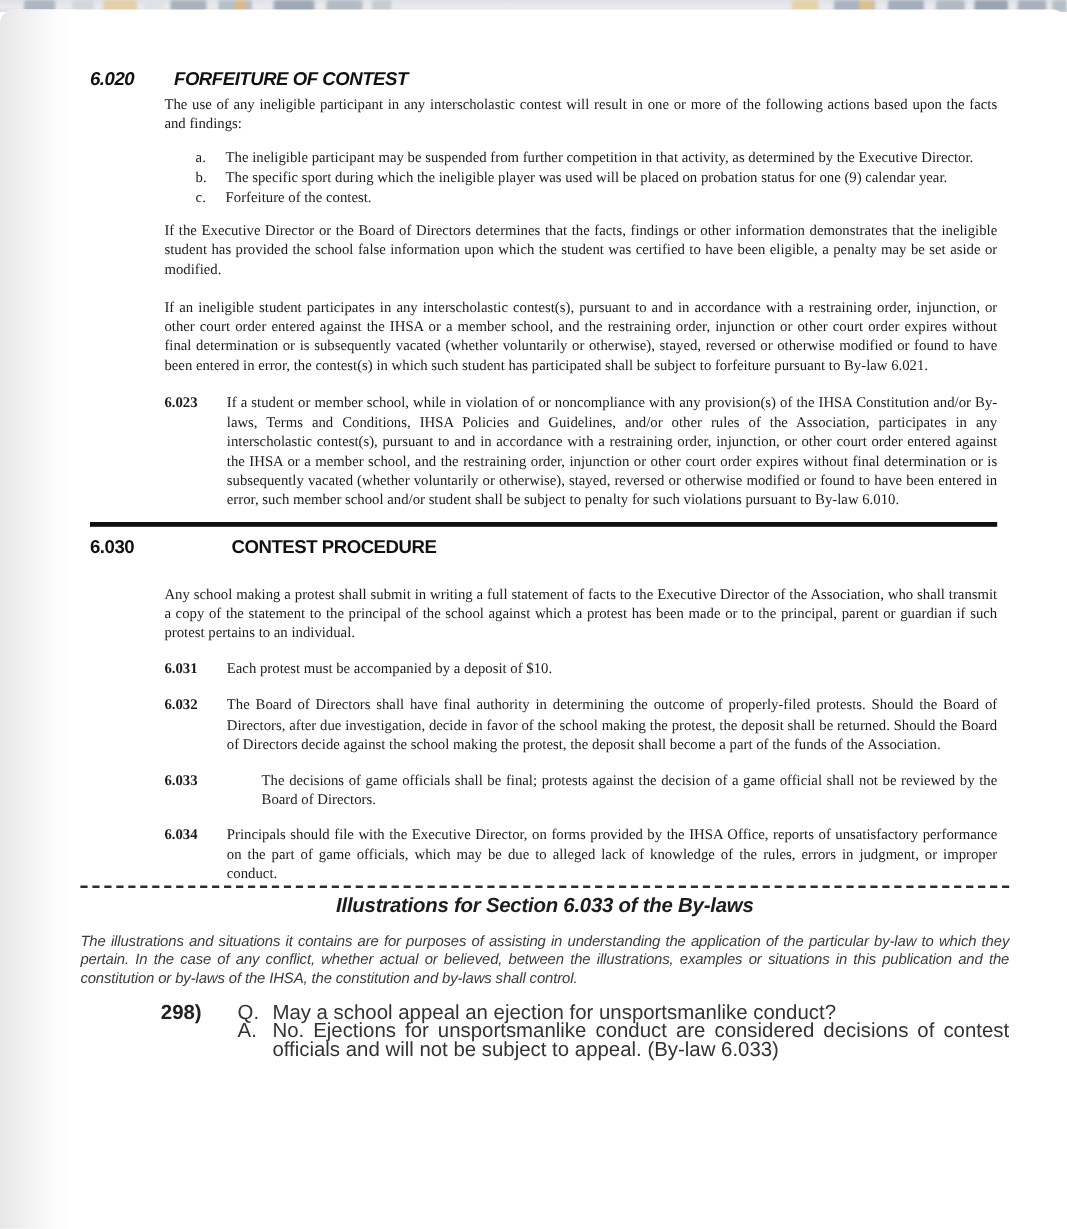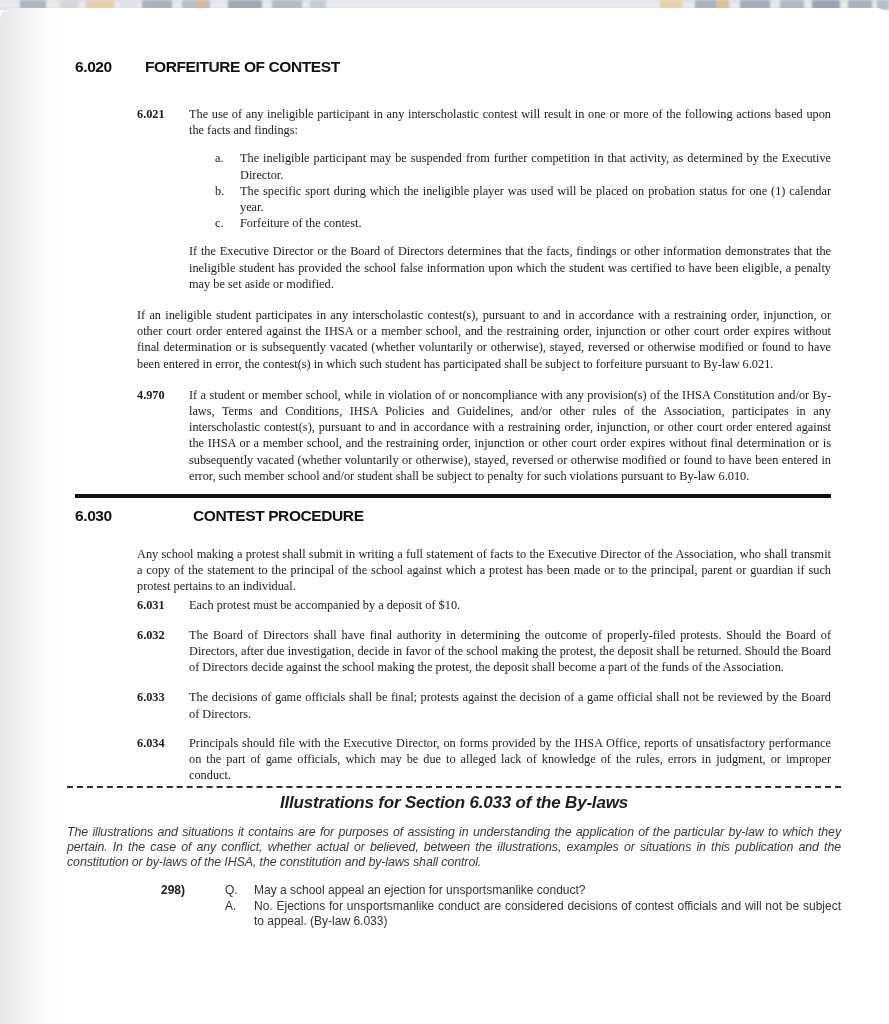--- a/index.html
+++ b/index.html
@@ -28,60 +28,60 @@
 
   .content { position: relative; margin: 0 58px 0 75px; padding-top: 50px; }
 
   
   .sec-head {
     display: flex; align-items: baseline;
     font-family: "Liberation Sans", sans-serif; font-weight: 700;
     font-size: 15.5px; letter-spacing: -0.4px; color: #111;
   }
   .sec-head .sec-num { width: 70px; flex: 0 0 70px; }
-  .h1 { margin-bottom: 30px; }
+  .h1 { margin-bottom: 3px; font-style: italic; }
   .h2 { margin: 9px 0 21px 0; gap: 48px; }
 
   
   .row { display: flex; margin-left: 62px; margin-bottom: 15px; }
   .row .num {
     flex: 0 0 52px; width: 52px; font-weight: 700; font-size: 12.3px; line-height: 16.2px;
   }
   .row .txt { flex: 1 1 auto; min-width: 0; }
   .row p, .intro, .cont { font-size: 12.3px; line-height: 16.2px; text-align: justify; }
 
   .sublist { margin-top: 12px; }
   .subrow { display: flex; margin-left: 26px; }
   .subrow .letter { flex: 0 0 25px; width: 25px; font-size: 12.3px; line-height: 16.2px; }
   .subrow p { flex: 1 1 auto; }
   .cont { margin-top: 12px; }
 
   .thick-rule { height: 4px; background: #101010; margin-top: 10px; }
 
-  .intro { margin-left: 62px; margin-bottom: 2px; }
+  .intro { margin-left: 62px; margin-bottom: 14px; }
 
   .row-tight { margin-bottom: 14px; }
 
   
   .illus-wrap { position: relative; margin: 0 48px 0 67px; }
   .dashed-rule { border-top: 2px dashed #2e2e2e; margin-top: 2px; }
   .illus-title {
     text-align: center; font-family: "Liberation Sans", sans-serif;
     font-weight: 700; font-style: italic; font-size: 17px; color: #1d1d1d;
     margin-top: 5px; letter-spacing: -0.2px;
   }
   .disclaimer {
     margin-top: 12px;
     font-family: "Liberation Sans", sans-serif; font-style: italic;
     font-size: 12.4px; line-height: 15.2px; color: #3a3a3a; text-align: justify;
     letter-spacing: -0.1px;
   }
   .qa-row {
-    display: flex; margin-top: 13px; margin-left: 94px;
-    font-family: "Liberation Sans", sans-serif; font-size: 12px; line-height: 15.4px;
+    display: flex; margin-top: 13px; margin-left: 67px;
+    font-family: "Liberation Sans", sans-serif; font-size: 17px; line-height: 15.4px;
     color: #333;
   }
   .qa-num { flex: 0 0 64px; width: 64px; font-weight: 700; color: #222; }
   .qa-body { flex: 1 1 auto; }
   .qa-line { display: flex; }
   .qa-label { flex: 0 0 29px; width: 29px; }
   .qa-line p { flex: 1 1 auto; text-align: justify; }
 </style>
 </head>
 <body>
@@ -113,49 +113,48 @@
   <div class="gutter-shade"></div>
 
   <div class="content">
 
     <div class="sec-head h1">
       <span class="sec-num">6.020</span>
       <span class="sec-title">FORFEITURE OF CONTEST</span>
     </div>
 
     <div class="row">
-      <span class="num">6.021</span>
       <div class="txt">
         <p>The use of any ineligible participant in any interscholastic contest will result in one or more of the following actions based upon the facts and findings:</p>
         <div class="sublist">
           <div class="subrow">
             <span class="letter">a.</span>
             <p>The ineligible participant may be suspended from further competition in that activity, as determined by the Executive Director.</p>
           </div>
           <div class="subrow">
             <span class="letter">b.</span>
-            <p>The specific sport during which the ineligible player was used will be placed on probation status for one (1) calendar year.</p>
+            <p>The specific sport during which the ineligible player was used will be placed on probation status for one (9) calendar year.</p>
           </div>
           <div class="subrow">
             <span class="letter">c.</span>
             <p>Forfeiture of the contest.</p>
           </div>
         </div>
         <p class="cont">If the Executive Director or the Board of Directors determines that the facts, findings or other information demonstrates that the ineligible student has provided the school false information upon which the student was certified to have been eligible, a penalty may be set aside or modified.</p>
       </div>
     </div>
 
     <div class="row">
       <div class="txt">
           <p>If an ineligible student participates in any interscholastic contest(s), pursuant to and in accordance with a restraining order, injunction, or other court order entered against the IHSA or a member school, and the restraining order, injunction or other court order expires without final determination or is subsequently vacated (whether voluntarily or otherwise), stayed, reversed or otherwise modified or found to have been entered in error, the contest(s) in which such student has participated shall be subject to forfeiture pursuant to By-law 6.021.</p>
         </div>
     </div>
 
     <div class="row" style="margin-bottom:0;">
-      <span class="num">4.970</span>
+      <span class="num">6.023</span>
       <div class="txt">
           <p>If a student or member school, while in violation of or noncompliance with any provision(s) of the IHSA Constitution and/or By-laws, Terms and Conditions, IHSA Policies and Guidelines, and/or other rules of the Association, participates in any interscholastic contest(s), pursuant to and in accordance with a restraining order, injunction, or other court order entered against the IHSA or a member school, and the restraining order, injunction or other court order expires without final determination or is subsequently vacated (whether voluntarily or otherwise), stayed, reversed or otherwise modified or found to have been entered in error, such member school and/or student shall be subject to penalty for such violations pursuant to By-law 6.010.</p>
         </div>
     </div>
 
     <div class="thick-rule"></div>
 
     <div class="sec-head h2">
       <span class="sec-num">6.030</span>
       <span class="sec-title">CONTEST PROCEDURE</span>
@@ -170,21 +169,21 @@
         </div>
     </div>
 
     <div class="row row-tight">
       <span class="num">6.032</span>
       <div class="txt">
           <p>The Board of Directors shall have final authority in determining the outcome of properly-filed protests.  Should the Board of Directors, after due investigation, decide in favor of the school making the protest, the deposit shall be returned.  Should the Board of Directors decide against the school making the protest, the deposit shall become a part of the funds of the Association.</p>
         </div>
     </div>
 
-    <div class="row" style="margin-bottom:13px;">
+    <div class="row" style="margin-bottom:13px;gap:29px;">
       <span class="num">6.033</span>
       <div class="txt">
           <p>The decisions of game officials shall be final; protests against the decision of a game official shall not be reviewed by the Board of Directors.</p>
         </div>
     </div>
 
     <div class="row" style="margin-bottom:0;">
       <span class="num">6.034</span>
       <div class="txt">
           <p>Principals should file with the Executive Director, on forms provided by the IHSA Office, reports of unsatisfactory performance on the part of game officials, which may be due to alleged lack of knowledge of the rules, errors in judgment, or improper conduct.</p>

